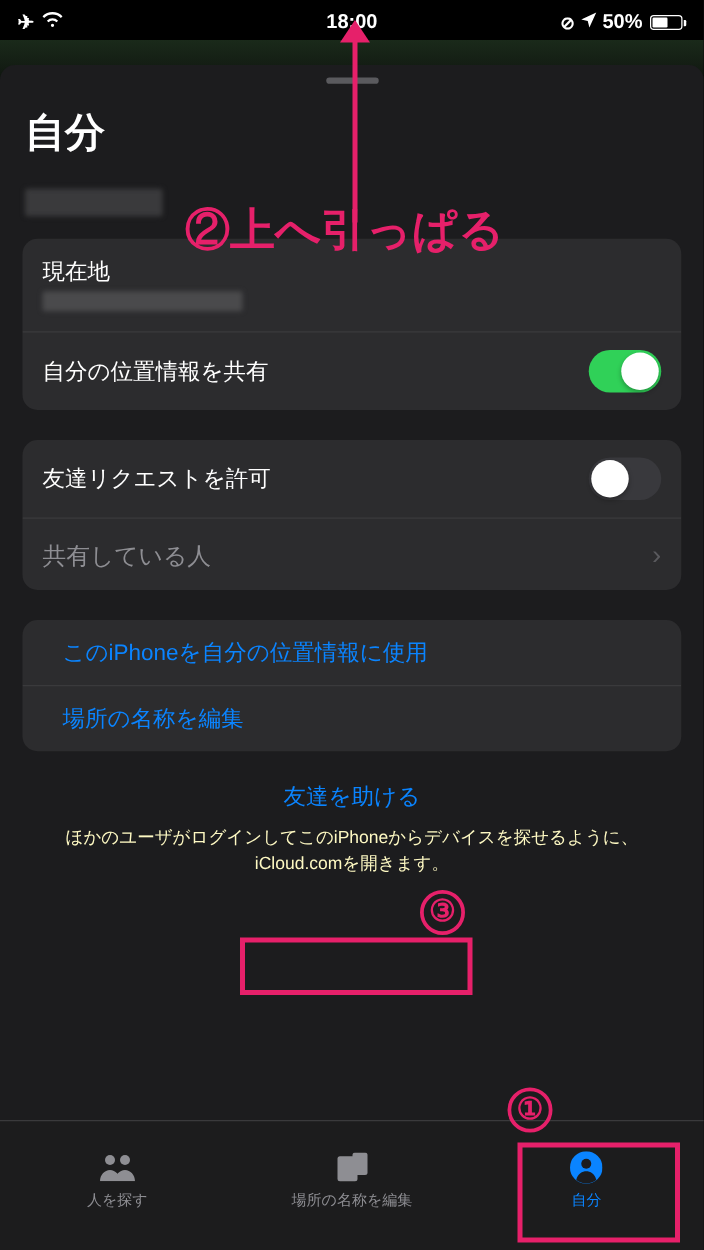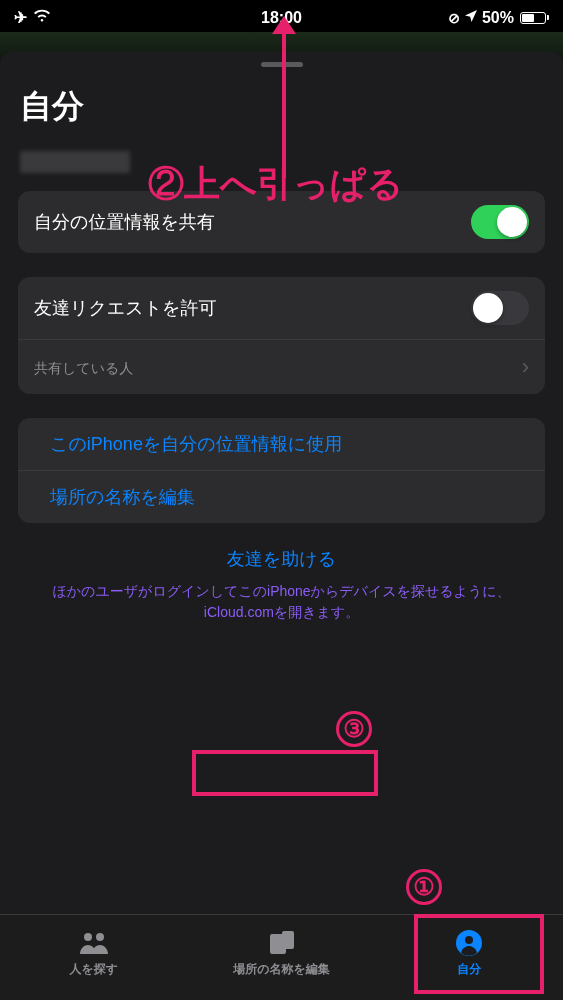--- a/index.html
+++ b/index.html
@@ -62,21 +62,21 @@
     .row {
       padding: 14px 16px;
       display: flex;
       align-items: center;
       justify-content: space-between;
       min-height: 52px;
     }
     .row + .row { border-top: 0.5px solid #3a3a3c; }
     .row-main { flex: 1; }
     .row-label { font-size: 18px; color: #fff; }
-    .row-sub { font-size: 14px; color: #8e8e93; margin-top: 3px; }
+    .row-sub { font-size: 19px; color: #8e8e93; margin-top: 3px; }
     .loc-redact {
       width: 160px; height: 16px; background: #4a4a4c; filter: blur(2px);
       margin-top: 4px; border-radius: 2px;
     }
     .toggle {
       width: 58px; height: 34px; border-radius: 17px; position: relative;
       transition: background .2s;
     }
     .toggle.on { background: #30d158; }
     .toggle.off { background: #39393d; }
@@ -85,29 +85,28 @@
       position: absolute; top: 2px;
       box-shadow: 0 2px 4px rgba(0,0,0,0.3);
     }
     .toggle.on .toggle-knob { right: 2px; }
     .toggle.off .toggle-knob { left: 2px; }
     .chevron { color: #5a5a5e; font-size: 22px; font-weight: 300; }
     .link-row { color: #0a84ff; padding-left: 32px; }
     .link-row .row-label { color: #0a84ff; }
     .help-section { text-align: center; margin-top: 16px; padding: 0 30px; }
     .help-link { color: #0a84ff; font-size: 18px; display: inline-block; }
-    .help-desc { color: #8b5cf6; font-size: 14px; margin-top: 10px; line-height: 1.5; }
+    .help-desc { color: #fef9c3; font-size: 14px; margin-top: 10px; line-height: 1.5; }
     .tabbar {
       position: absolute; left: 0; right: 0; bottom: 0;
-      height: 86px;
+      height: 104px;
       background: rgba(28,28,30,0.95);
       border-top: 0.5px solid #3a3a3c;
       display: flex;
       padding-bottom: 8px;
-      font-weight: bold;
     }
     .tab {
       flex: 1; display: flex; flex-direction: column; align-items: center;
       justify-content: center; gap: 4px; color: #8e8e93; font-size: 12px;
     }
     .tab.active { color: #0a84ff; }
     .tab-icon { height: 28px; display: flex; align-items: center; justify-content: center; }
     
     .anno { position: absolute; color: #e6206a; font-weight: 600; pointer-events: none; z-index: 50; }
     .arrow-up {
@@ -166,20 +165,24 @@
 </div>
 
 <div class="map-bg"></div>
 
 <div class="sheet">
   <div class="grabber"></div>
   <div class="sheet-title">自分</div>
   <div class="name-redact"></div>
 
   <div class="group">
+    <div class="row" style="display:block;padding-bottom:16px;">
+      <div class="row-label">現在地</div>
+      <div class="loc-redact"></div>
+    </div>
     <div class="row">
       <div class="row-main">
         <div class="row-label">自分の位置情報を共有</div>
       </div>
       <div class="toggle on">
           <div class="toggle-knob"></div>
         </div>
     </div>
   </div>
 

